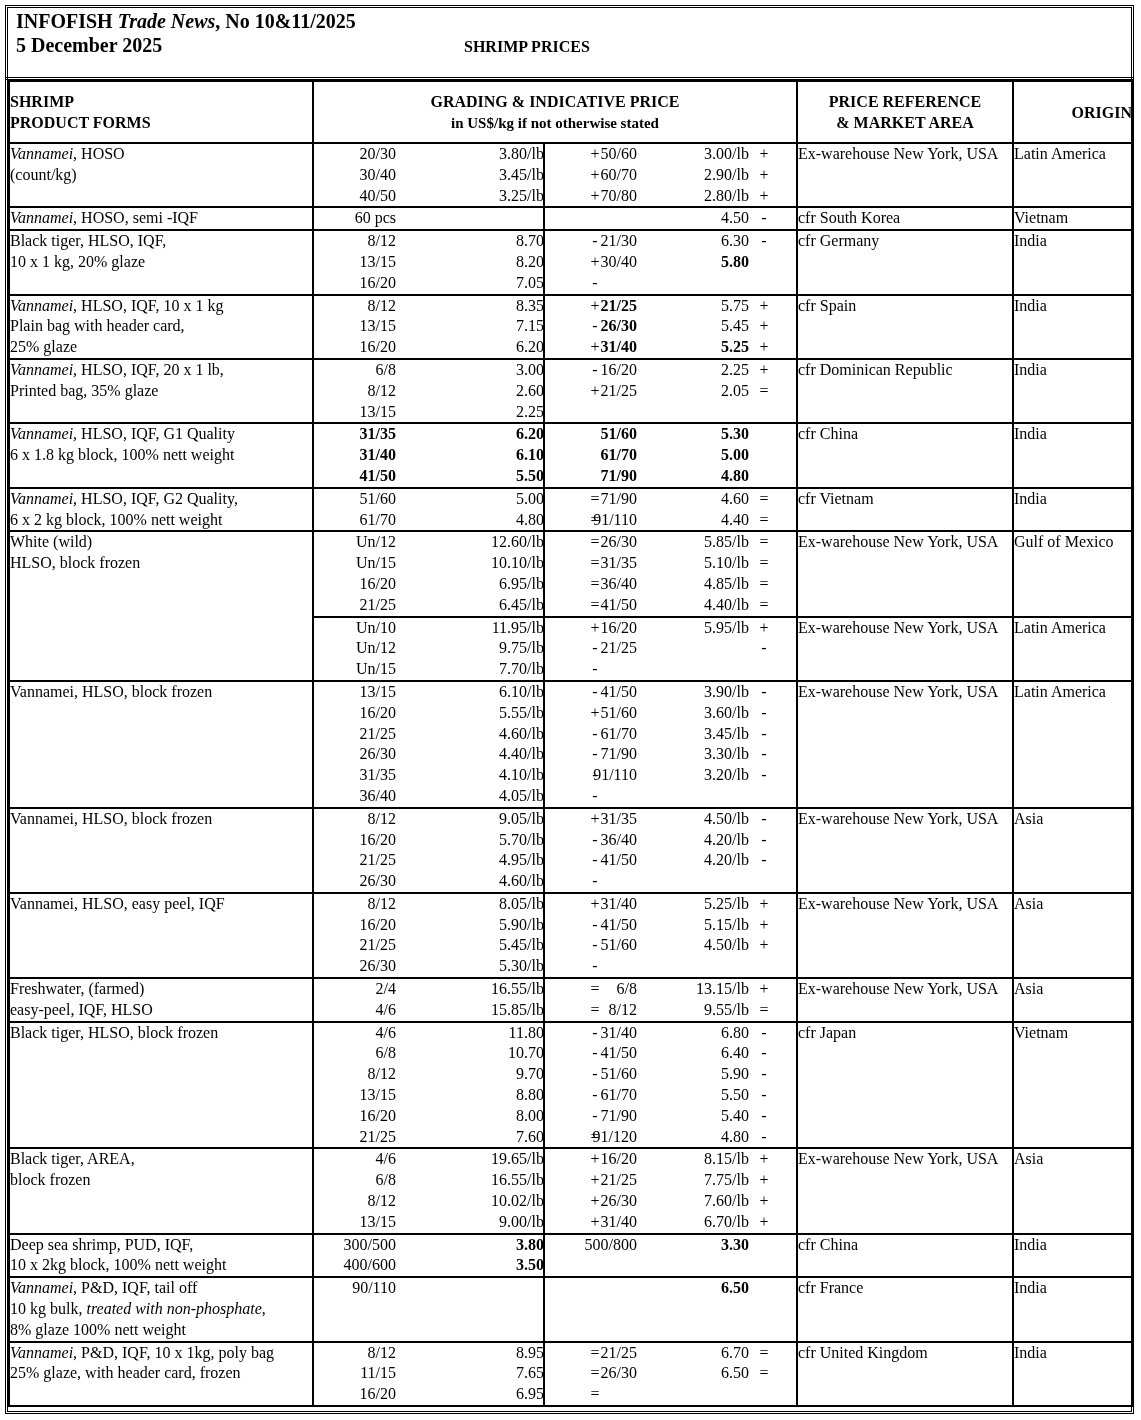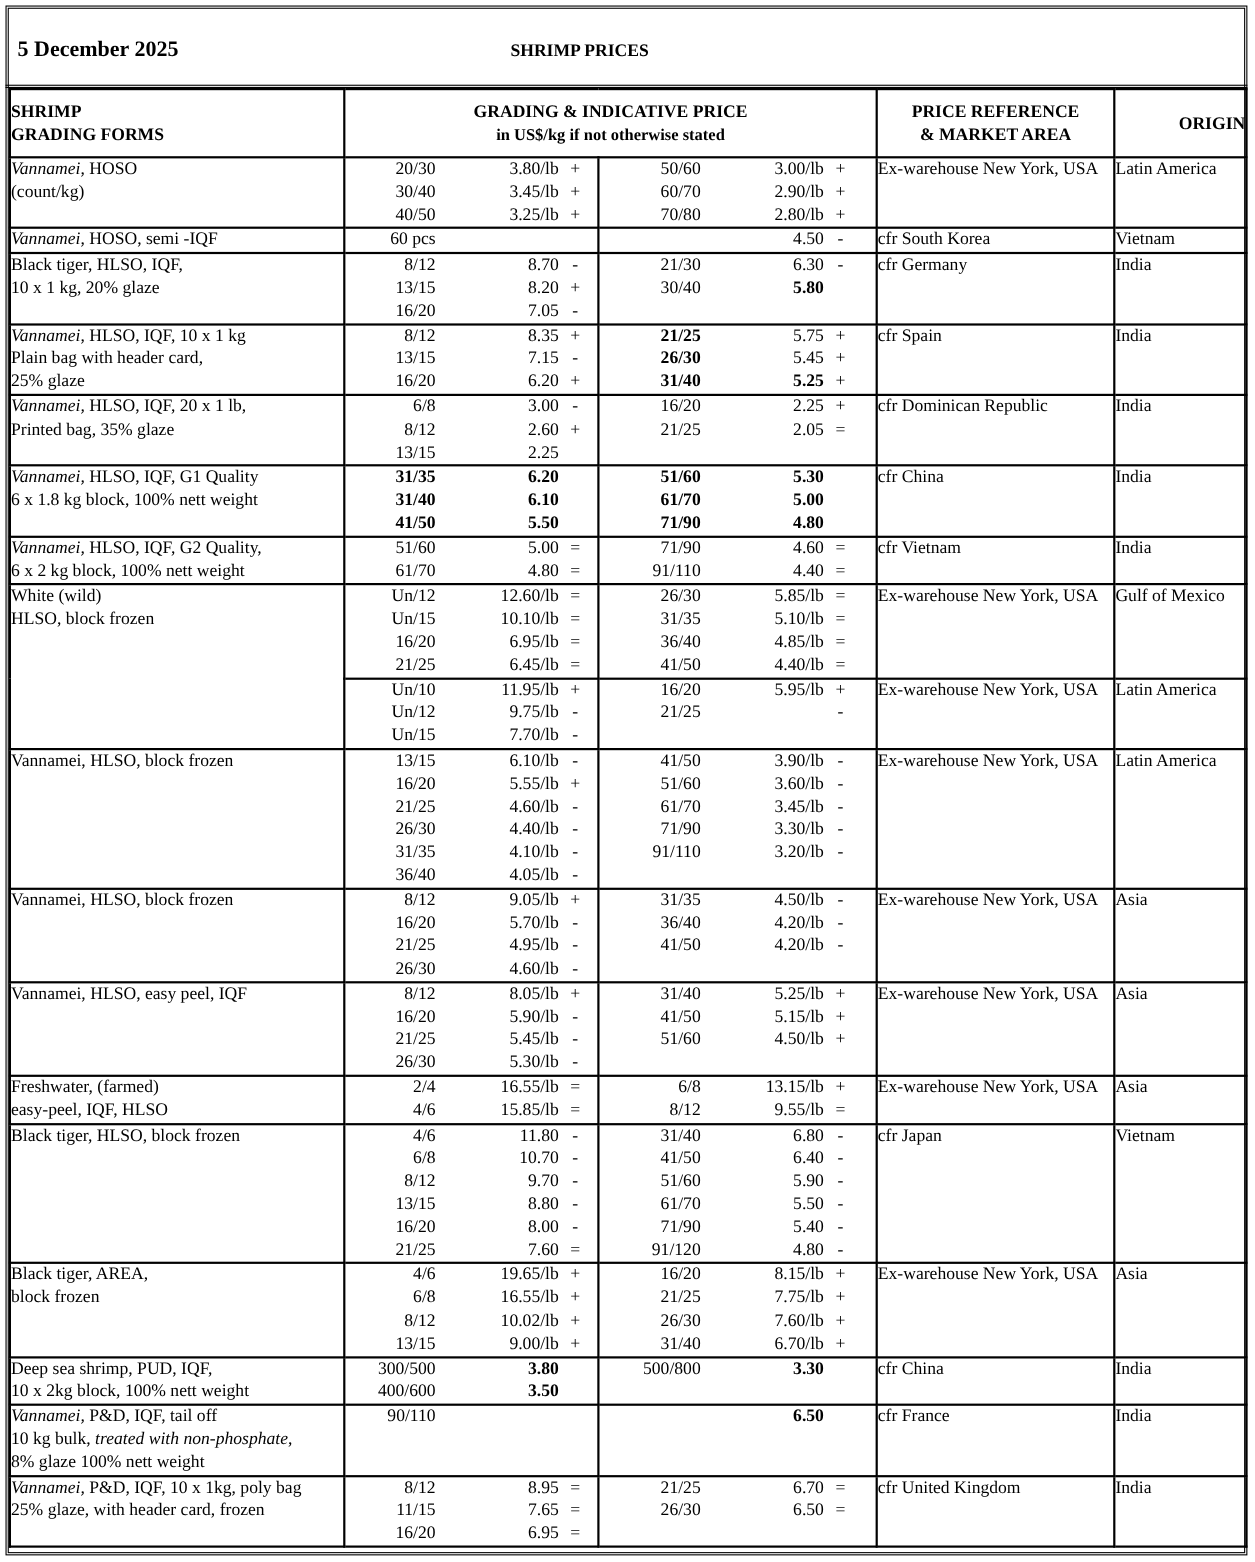--- a/index.html
+++ b/index.html
@@ -15,51 +15,52 @@
   table.prices th { font-weight:bold; height:60px; vertical-align:middle; font-size:16px; line-height:21px; }
   th.hform { text-align:left; padding-left:7px; }
   th.hgrade { text-align:center; }
   th.hgrade .sub { font-size:15px; }
   th.href { text-align:center; }
   th.horig { text-align:right; }
   td.form { padding:2px 0 2px 7px; white-space:nowrap;margin-left:39px; }
   td.ref { padding:2px 0 2px 10px;margin-top:32px; }
   td.orig { padding:2px 0 2px 10px; }
   .pair { display:grid; grid-template-columns:82px 112px 30px; }
-  .pair.g1 { grid-template-columns:82px 112px 30px; }
+  .pair.g1 { grid-template-columns:82px 112px 30px;gap:36px; }
   .pair.g2 { grid-template-columns:92px 112px 30px; }
   .g { text-align:right; }
   .p { text-align:right; }
   .c { text-align:center; }
   .b { font-weight:bold; }
   td.gcell { padding:2px 0; }
   i { font-style:italic; }
 </style>
 </head>
 <body>
 
 <div class="frame"></div>
 
 <div class="title-block">
+  <div class="title-line1"><span>INFOFISH</span> <i>Trade News</i><span>, No 10&amp;11/2025</span></div>
   <div class="title-line2">5 December 2025</div>
   <div class="title-right">SHRIMP PRICES</div>
 </div>
 <div class="hdr-sep"></div>
 
 <table class="prices">
   <colgroup>
     <col style="width:304px">
     <col style="width:231px">
     <col style="width:253px">
     <col style="width:216px">
     <col style="width:120px">
   </colgroup>
   <thead>
     <tr>
-      <th class="hform"><span>SHRIMP</span><br><span>GRADING FORMS</span></th>
+      <th class="hform"><span>SHRIMP</span><br><span>PRODUCT FORMS</span></th>
       <th class="hgrade" colspan="2"><span>GRADING &amp; INDICATIVE PRICE</span><br><span class="sub">in US$/kg if not otherwise stated</span></th>
       <th class="href"><span>PRICE REFERENCE</span><br><span>&amp; MARKET AREA</span></th>
       <th class="horig">ORIGIN</th>
     </tr>
   </thead>
   <tbody id="tbody">
       <tr>
         <td class="form">
           <div><i>Vannamei</i><span>, HOSO</span></div>
           <div><span>(count/kg)</span></div>

